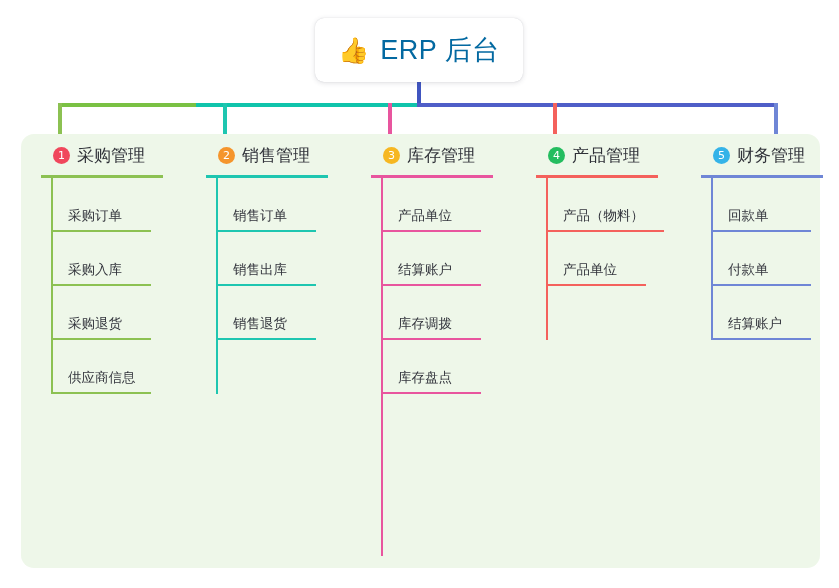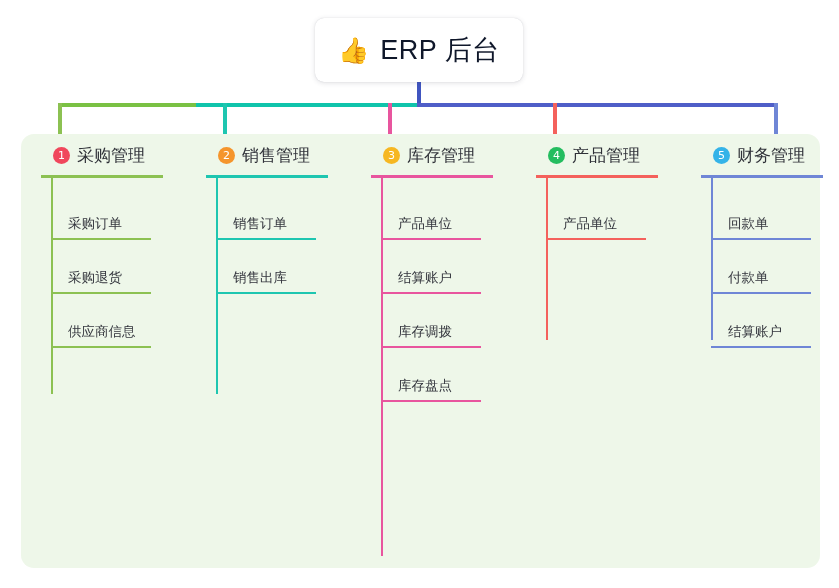--- a/index.html
+++ b/index.html
@@ -42,21 +42,21 @@
     align-items: center;
     gap: 11px;
   }
   .thumb-icon {
     font-size: 25px;
     line-height: 1;
     display: block;
   }
   .root-title {
     font-size: 27px;
-    color: #0f172a;
+    color: #0369a1;
     letter-spacing: 0.5px;
     white-space: nowrap;
   }
 
   
   .stem {
     position: absolute;
     width: 4px;
     background: #4055c0;
   }
@@ -114,21 +114,21 @@
     height: 3px;
     width: 122px;
     margin-top: 7px;
     margin-left: 4px;
   }
 
   
   .items {
     position: relative;
     margin-left: 14px;
-    padding-top: 8px;
+    padding-top: 0px;
   }
   .spine {
     position: absolute;
     left: 0;
     top: 0;
     width: 2px;
   }
   .item {
     position: relative;
     height: 54px;
@@ -182,20 +182,24 @@
       <span class="col-title">采购管理</span>
     </div>
     <div class="col-rule" style="background: rgb(140, 193, 82);"></div>
     <div class="items">
       <div class="spine" style="background: rgb(140, 193, 82); height: 216px;"></div>
       <div class="item">
         <span class="item-label">采购订单</span>
         <div class="item-rule" style="background: rgb(140, 193, 82);"></div>
       </div>
       <div class="item">
+        <span class="item-label">采购入库</span>
+        <div class="item-rule" style="background: rgb(140, 193, 82);"></div>
+      </div>
+      <div class="item">
         <span class="item-label">采购退货</span>
         <div class="item-rule" style="background: rgb(140, 193, 82);"></div>
       </div>
       <div class="item">
         <span class="item-label">供应商信息</span>
         <div class="item-rule" style="background: rgb(140, 193, 82);"></div>
       </div>
     </div>
   </div>
 
@@ -208,20 +212,24 @@
     <div class="items">
       <div class="spine" style="background: rgb(30, 198, 176); height: 216px;"></div>
       <div class="item">
         <span class="item-label">销售订单</span>
         <div class="item-rule" style="background: rgb(30, 198, 176);"></div>
       </div>
       <div class="item">
         <span class="item-label">销售出库</span>
         <div class="item-rule" style="background: rgb(30, 198, 176);"></div>
       </div>
+      <div class="item">
+        <span class="item-label">销售退货</span>
+        <div class="item-rule" style="background: rgb(30, 198, 176);"></div>
+      </div>
     </div>
   </div>
 
   <div class="col" style="left:367px;">
     <div class="col-head">
       <span class="badge" style="background: rgb(246, 183, 34);">3</span>
       <span class="col-title">库存管理</span>
     </div>
     <div class="col-rule" style="background: rgb(232, 85, 158);"></div>
     <div class="items">
@@ -247,20 +255,24 @@
 
   <div class="col" style="left:532px;">
     <div class="col-head">
       <span class="badge" style="background: rgb(36, 189, 95);">4</span>
       <span class="col-title">产品管理</span>
     </div>
     <div class="col-rule" style="background: rgb(244, 97, 92);"></div>
     <div class="items">
       <div class="spine" style="background: rgb(244, 97, 92); height: 162px;"></div>
       <div class="item">
+        <span class="item-label">产品（物料）</span>
+        <div class="item-rule" style="width: 118px; background: rgb(244, 97, 92);"></div>
+      </div>
+      <div class="item">
         <span class="item-label">产品单位</span>
         <div class="item-rule" style="background: rgb(244, 97, 92);"></div>
       </div>
     </div>
   </div>
 
   <div class="col" style="left:697px;">
     <div class="col-head">
       <span class="badge" style="background: rgb(52, 179, 232);">5</span>
       <span class="col-title">财务管理</span>

